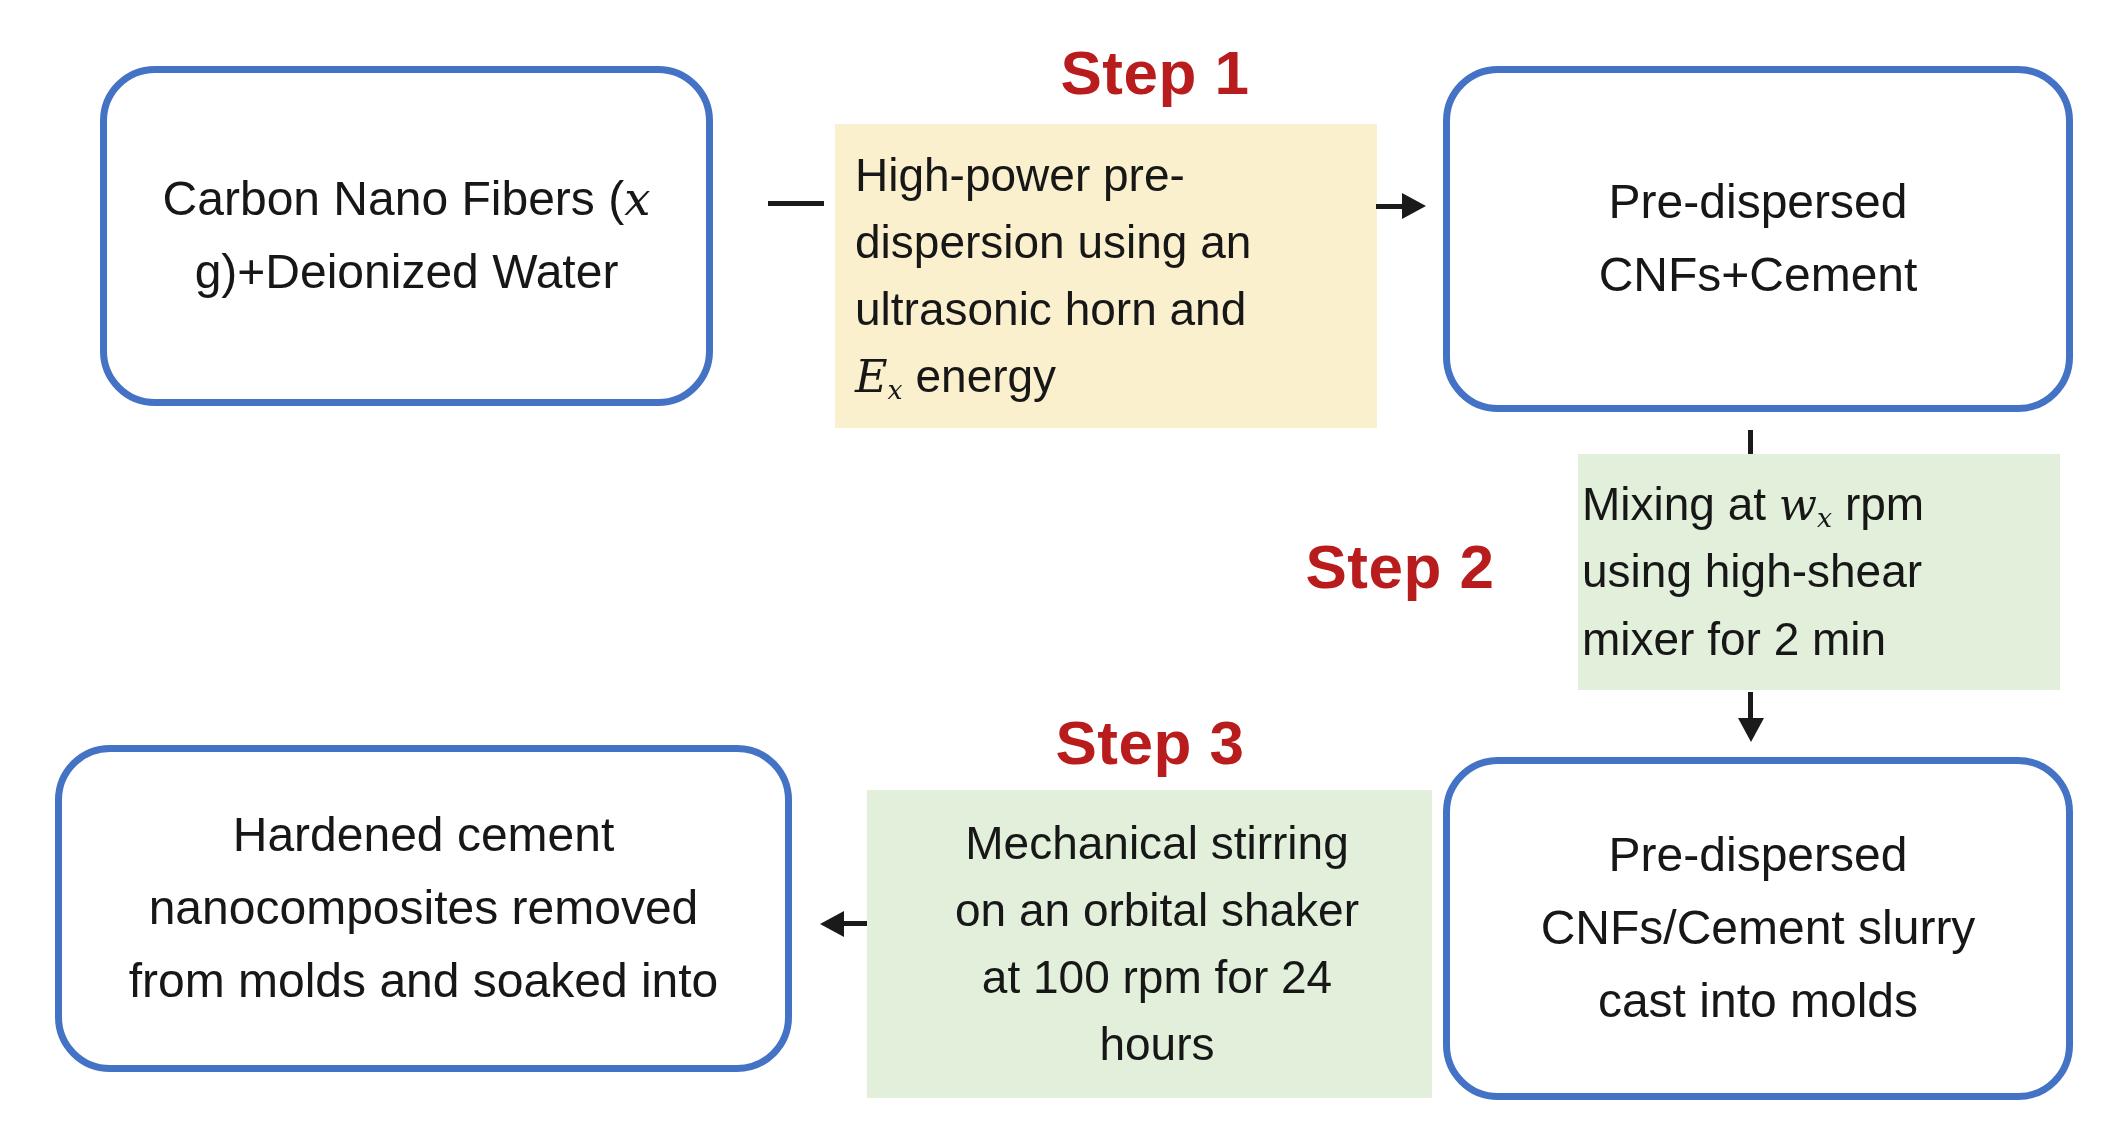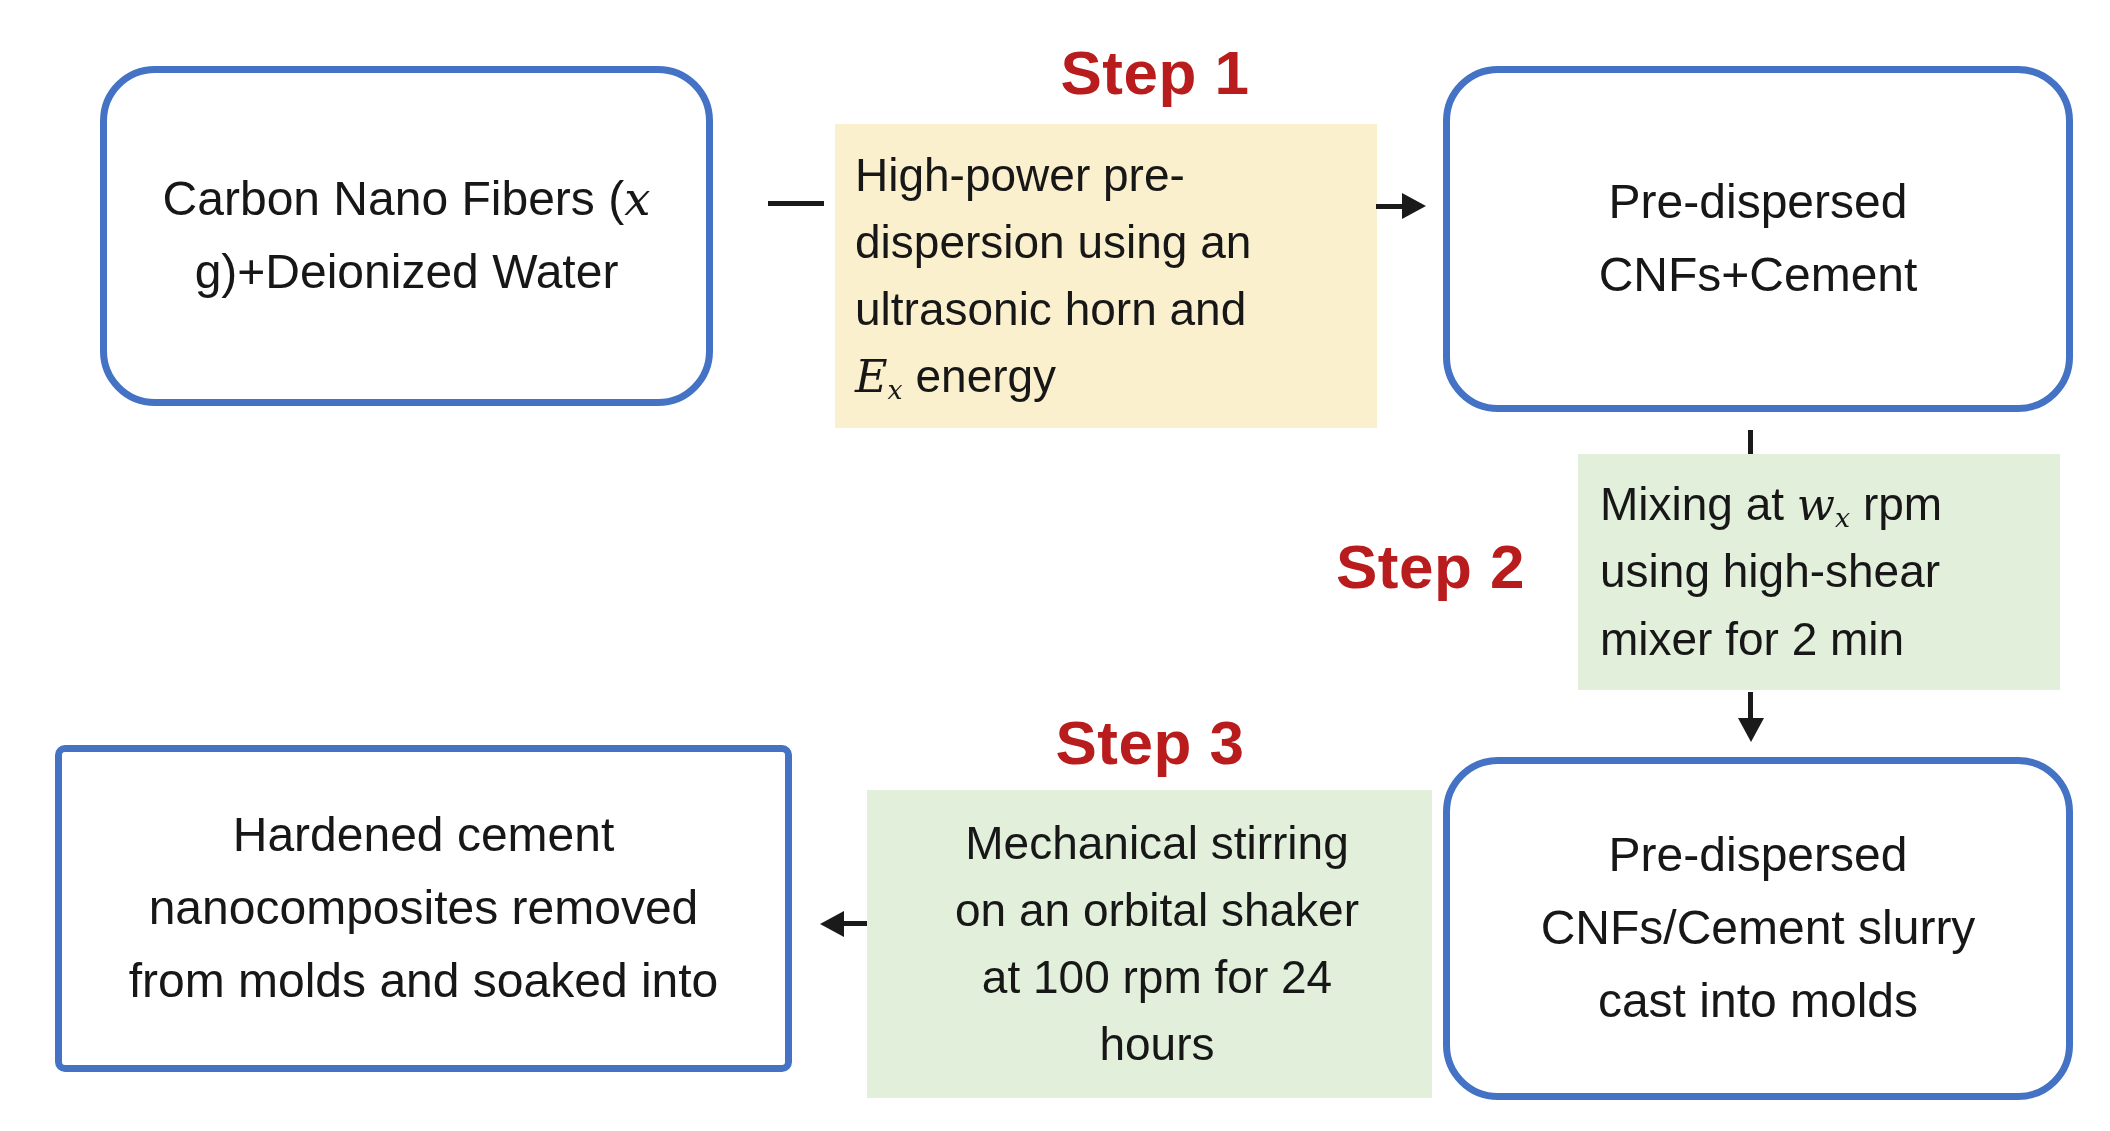--- a/index.html
+++ b/index.html
@@ -99,23 +99,23 @@
   <div class="shaft-h" style="left:1376px; top:204px; width:30px;"></div>
   <div class="tri tri-right" style="left:1402px; top:193px;"></div>
 
   <div class="node" style="left:1443px; top:66px; width:630px; height:346px;">
     <div>Pre-dispersed</div>
     <div>CNFs+Cement</div>
   </div>
 
   <div class="shaft-v" style="left:1748px; top:430px; height:24px;"></div>
 
-  <div class="step-label" style="left:1275px; top:536px; width:250px; text-align:right;">Step 2</div>
+  <div class="step-label" style="left:1275px; top:536px; width:250px; ">Step 2</div>
 
-  <div class="proc" style="left:1578px; top:454px; width:482px; height:236px; padding-left:22px; background:var(--step2-fill,#E2EFDA);">
+  <div class="proc" style="left:1578px; top:454px; width:482px; height:236px; padding-left:4px; background:var(--step2-fill,#E2EFDA);">
     <div><span>Mixing at </span><i class="mi">w</i><sub class="msub"><i class="mi">x</i></sub><span> rpm</span></div>
     <div>using high-shear</div>
     <div>mixer for 2 min</div>
   </div>
 
   <div class="shaft-v" style="left:1748px; top:692px; height:28px;"></div>
   <div class="tri tri-down" style="left:1738px; top:718px;"></div>
 
   <div class="node" style="left:1443px; top:757px; width:630px; height:343px;">
     <div>Pre-dispersed</div>
@@ -128,19 +128,19 @@
   <div class="proc" style="left:867px; top:790px; width:565px; height:308px; padding-left:23px; background:var(--step3-fill,#E2EFDA);align-items:center;">
     <div>Mechanical stirring</div>
     <div>on an orbital shaker</div>
     <div>at 100 rpm for 24</div>
     <div>hours</div>
   </div>
 
   <div class="tri tri-left" style="left:820px; top:911px;"></div>
   <div class="shaft-h" style="left:840px; top:921px; width:27px;"></div>
 
-  <div class="node" style="left:55px; top:745px; width:737px; height:327px;border-radius:10px;">
+  <div class="node" style="left:55px; top:745px; width:737px; height:327px;">
     <div>Hardened cement</div>
     <div>nanocomposites removed</div>
     <div>from molds and soaked into</div>
   </div>
 
 </div>
 
 </body></html>

